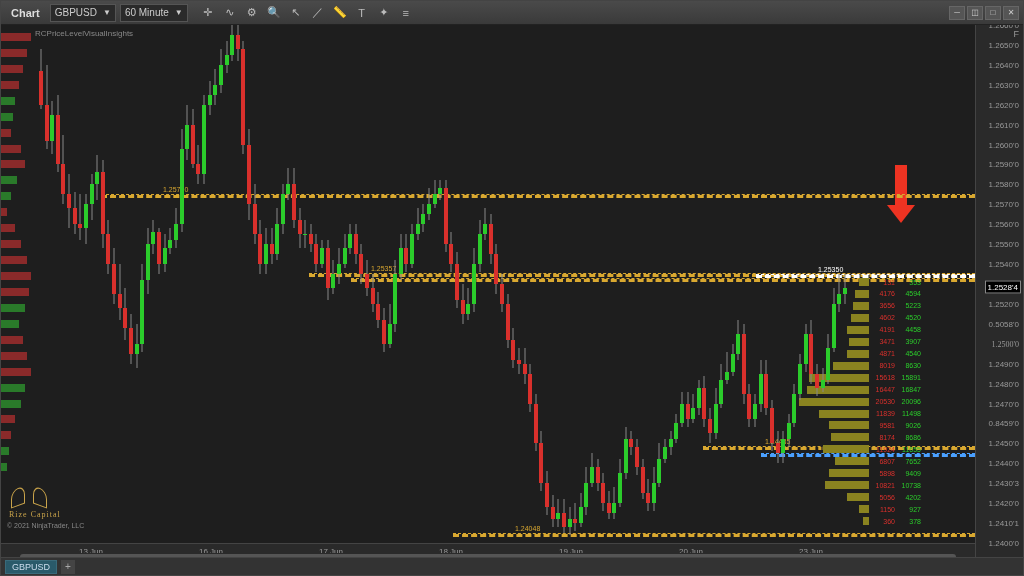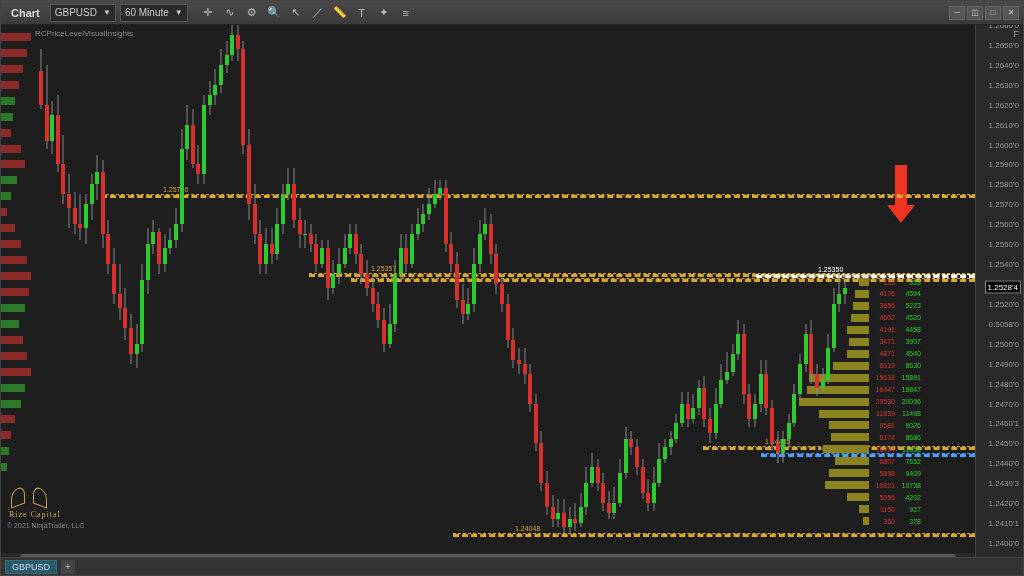--- a/index.html
+++ b/index.html
@@ -829,43 +829,52 @@
       </div>
 
     <div class="axis-y" id="axisY">
       <span class="ylbl-F">F</span>
     <div class="ytick" style="top: 518px;">1.2400'0</div>
         <div class="ytick" style="top: 498.077px;">1.2410'1</div>
         <div class="ytick" style="top: 478.154px;">1.2420'0</div>
         <div class="ytick" style="top: 458.231px;">1.2430'3</div>
         <div class="ytick" style="top: 438.308px;">1.2440'0</div>
         <div class="ytick" style="top: 418.385px;">1.2450'0</div>
-        <div class="ytick" style="top: 398.462px;">1.2460'1</div>
+        <div class="ytick" style="top: 398.462px;">0.8459'0</div>
         <div class="ytick" style="top: 378.538px;">1.2470'0</div>
         <div class="ytick" style="top: 358.615px;">1.2480'0</div>
         <div class="ytick" style="top: 338.692px;">1.2490'0</div>
-        <div class="ytick" style="top: 318.769px;">1.2500'0</div>
+        <div class="ytick" style="top: 318.769px; font-family: Liberation Serif, serif;">1.2500'0</div>
         <div class="ytick" style="top: 298.846px;">0.5058'0</div>
         <div class="ytick" style="top: 278.923px;">1.2520'0</div>
         <div class="ytick" style="top: 259px;">1.2530'0</div>
         <div class="ytick" style="top: 239.077px;">1.2540'0</div>
         <div class="ytick" style="top: 219.154px;">1.2550'0</div>
         <div class="ytick" style="top: 199.231px;">1.2560'0</div>
         <div class="ytick" style="top: 179.308px;">1.2570'0</div>
         <div class="ytick" style="top: 159.385px;">1.2580'0</div>
         <div class="ytick" style="top: 139.462px;">1.2590'0</div>
         <div class="ytick" style="top: 119.538px;">1.2600'0</div>
         <div class="ytick" style="top: 99.6154px;">1.2610'0</div>
         <div class="ytick" style="top: 79.6923px;">1.2620'0</div>
         <div class="ytick" style="top: 59.7692px;">1.2630'0</div>
         <div class="ytick" style="top: 39.8462px;">1.2640'0</div>
         <div class="ytick" style="top: 19.9231px;">1.2650'0</div>
         <div class="ytick" style="top: 5.75096e-11px;">1.2660'0</div>
         <div class="price-box" style="top: 262.188px; margin-left: 15px;">1.2528'4</div>
       </div>
+    <div class="axis-x" id="axisX">
+        <div class="xtick" style="left: 90px;">13 Jun</div>
+        <div class="xtick" style="left: 210px;">16 Jun</div>
+        <div class="xtick" style="left: 330px;">17 Jun</div>
+        <div class="xtick" style="left: 450px;">18 Jun</div>
+        <div class="xtick" style="left: 570px;">19 Jun</div>
+        <div class="xtick" style="left: 690px;">20 Jun</div>
+        <div class="xtick" style="left: 810px;">23 Jun</div>
+      </div>
 
     <div class="scrollbar-h">
       <div class="scroll-thumb" style="left:2%; width:96%;"></div>
     </div>
   </div>
 
   <div class="tabs">
     <div class="tab">GBPUSD</div>
     <div class="tab-add">+</div>
   </div>

